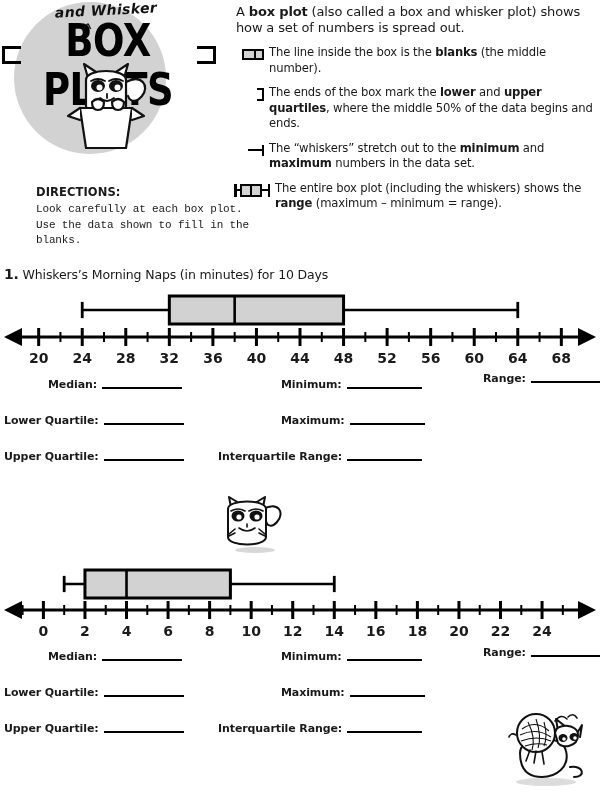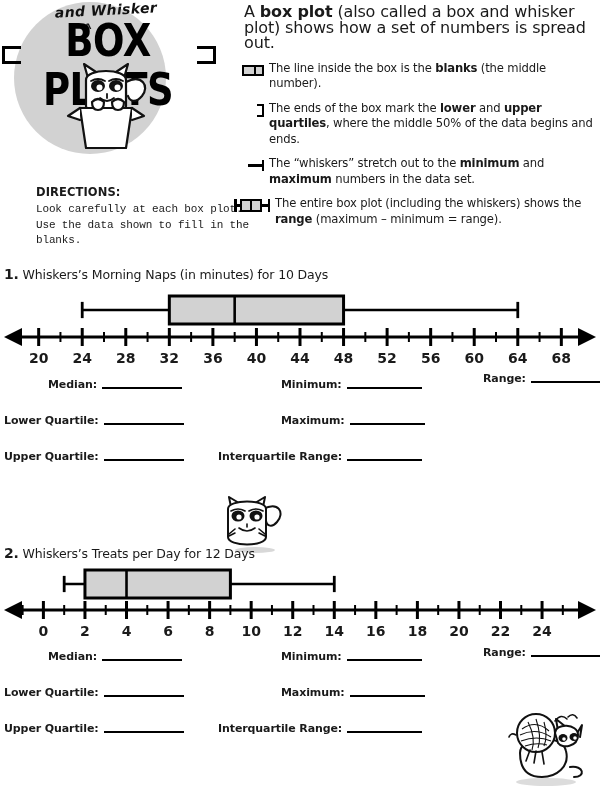--- a/index.html
+++ b/index.html
@@ -78,23 +78,23 @@
   #logo-cat { position: absolute; left: 50px; top: 58px; width: 120px; height: 95px; }
 
   
   #intro-block {
     position: absolute;
     left: 228px; top: 4px;
     width: 368px;
   }
   #intro-paragraph {
     font-family: "DejaVu Sans", sans-serif;
-    font-size: 16px;
+    font-size: 13px;
     line-height: 15.5px;
-    margin: 0 0 10px 16px;
+    margin: 0 0 10px 8px;
     letter-spacing: -0.15px;
   }
   .legend-row {
     display: flex;
     align-items: flex-start;
     margin-bottom: 9px;
   }
   .legend-icon {
     width: 36px;
     min-width: 36px;
@@ -445,24 +445,20 @@
       </g>
     <g stroke="#111" stroke-width="1.6" fill="none" stroke-linecap="round">
       <path d="M18 16 q7 -4 14 0"></path>
         <path d="M36 16 q7 -4 14 0"></path>
       <path d="M34 29 l0 3"></path>
       <path d="M26 33 q8 6 16 0"></path>
       <path d="M22 34 l-6 5 M22 38 l-6 3 M46 34 l6 5 M46 38 l6 3"></path>
     </g>
   </svg>
 
-  <div class="problem-label" style="left:4px; top:545px;">
-    <span class="num">2.</span>
-    <span>Whiskers’s  Treats per Day for 12 Days</span>
-  </div>
 
   <svg class="plot" style="top:568px;" viewBox="0 0 600 72">
     <g id="plot2-group">
         <line x1="14" y1="42" x2="586" y2="42" stroke="#000" stroke-width="3"></line>
         <polygon points="4,42 22,33 22,51" fill="#000"></polygon>
         <polygon points="596,42 578,33 578,51" fill="#000"></polygon>
         <line x1="22.62190812720848" y1="37" x2="22.62190812720848" y2="47" stroke="#000" stroke-width="2"></line>
         <line x1="43.39929328621908" y1="33" x2="43.39929328621908" y2="51" stroke="#000" stroke-width="3"></line>
         <line x1="64.17667844522967" y1="37" x2="64.17667844522967" y2="47" stroke="#000" stroke-width="2"></line>
         <line x1="84.95406360424028" y1="33" x2="84.95406360424028" y2="51" stroke="#000" stroke-width="3"></line>

